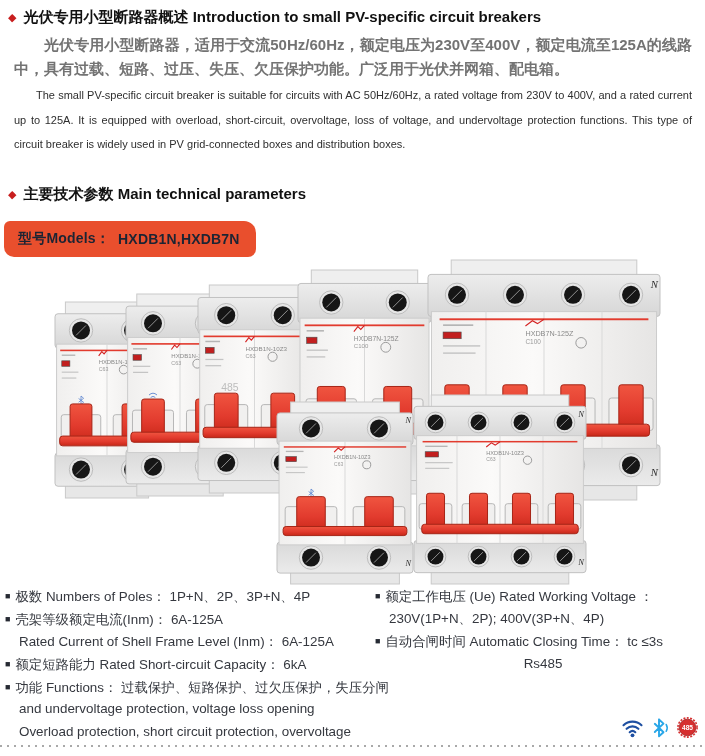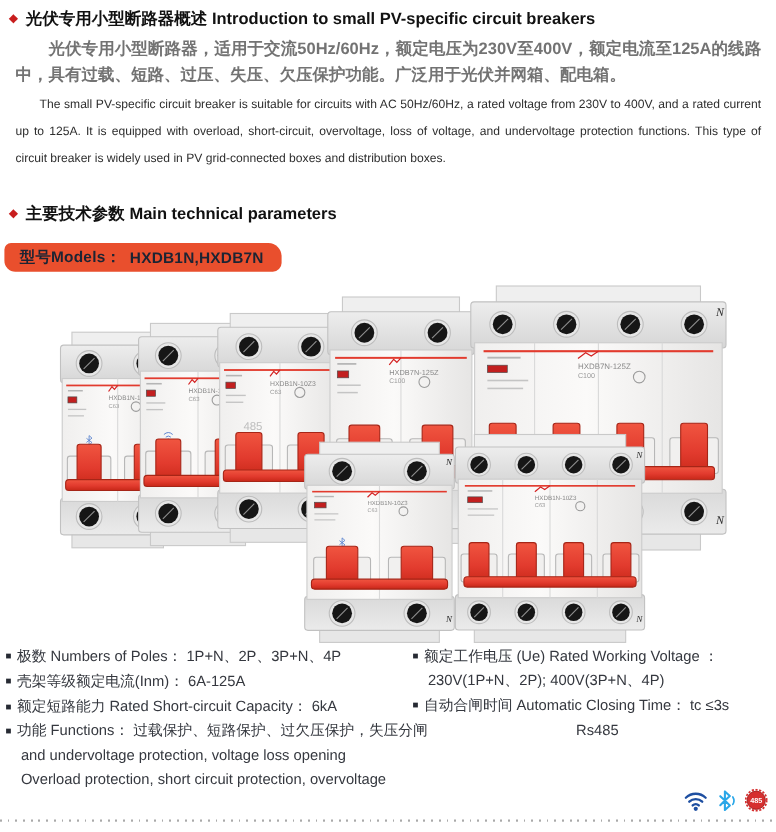--- a/index.html
+++ b/index.html
@@ -8,21 +8,21 @@
     font-family:"Liberation Sans","DejaVu Sans",sans-serif;color:#1a1a1a;
   }
   .h-line{position:absolute;left:8px;font-size:15px;font-weight:600;color:#111;display:flex;align-items:center;}
   .h-line .diamond{color:#c81e1e;font-size:11px;margin-right:7px;line-height:1;}
   #heading1{top:8px;}
   #heading2{top:185px;}
   .para{position:absolute;left:14px;width:678px;text-align:justify;}
   #para-zh{top:33px;font-weight:700;font-size:15px;line-height:24px;color:#737373;text-indent:2em;}
   #para-en{top:83px;font-weight:400;font-size:11px;line-height:24.6px;color:#2e2e2e;text-indent:2em;}
   .models-box{
-    position:absolute;left:4px;top:221px;height:26px;padding:0 16px 0 14px;
+    position:absolute;left:4px;top:221px;height:36px;padding:0 16px 0 14px;
     background:#e94f2d;border-radius:6px 12px 8px 10px;display:flex;align-items:center;
     font-size:14px;font-weight:700;color:#1c2433;letter-spacing:.2px;
   }
   .models-box .val{margin-left:8px;text-align:center;}
   .figure{position:absolute;left:40px;top:252px;width:645px;height:336px;}
   .spec-col{position:absolute;top:585px;font-size:13.4px;line-height:22.3px;color:#35383f;}
   #spec-left{left:5px;width:352px;}
   #spec-right{left:363px;width:338px;margin-left:12px;}
   .spec-line{white-space:nowrap;}
   .spec-line .sq{font-size:9px;color:#262a33;margin-right:5px;vertical-align:1.5px;}
@@ -372,20 +372,21 @@
           <line x1="146.12475" y1="165.97025" x2="154.87525" y2="157.21975" stroke="#8f8f8f" stroke-width="1"></line>
           <text x="170" y="21.735" font-size="8.504999999999999" font-style="italic" fill="#2e2e2e" text-anchor="end" font-family="Liberation Serif,serif">N</text>
           <text x="170" y="170.1" font-size="8.504999999999999" font-style="italic" fill="#2e2e2e" text-anchor="end" font-family="Liberation Serif,serif">N</text>
         </g>
       </svg>
   </div>
 
   <div class="spec-col" id="spec-left">
       <div class="spec-line"><span class="sq">■</span><span>极数 Numbers of Poles： 1P+N、2P、3P+N、4P</span></div>
       <div class="spec-line"><span class="sq">■</span><span>壳架等级额定电流(Inm)： 6A-125A</span></div>
+      <div class="spec-line cont"><span>Rated Current of Shell Frame Level (Inm)： 6A-125A</span></div>
       <div class="spec-line"><span class="sq">■</span><span>额定短路能力 Rated Short-circuit Capacity： 6kA</span></div>
       <div class="spec-line"><span class="sq">■</span><span>功能 Functions： 过载保护、短路保护、过欠压保护，失压分闸</span></div>
       <div class="spec-line cont"><span>and undervoltage protection, voltage loss opening</span></div>
       <div class="spec-line cont"><span>Overload protection, short circuit protection, overvoltage</span></div>
     </div>
   <div class="spec-col" id="spec-right">
       <div class="spec-line"><span class="sq">■</span><span>额定工作电压 (Ue) Rated Working Voltage ：</span></div>
       <div class="spec-line cont"><span>230V(1P+N、2P); 400V(3P+N、4P)</span></div>
       <div class="spec-line"><span class="sq">■</span><span>自动合闸时间 Automatic Closing Time： tc ≤3s</span></div>
       <div class="spec-line cont right"><span>Rs485</span></div>

